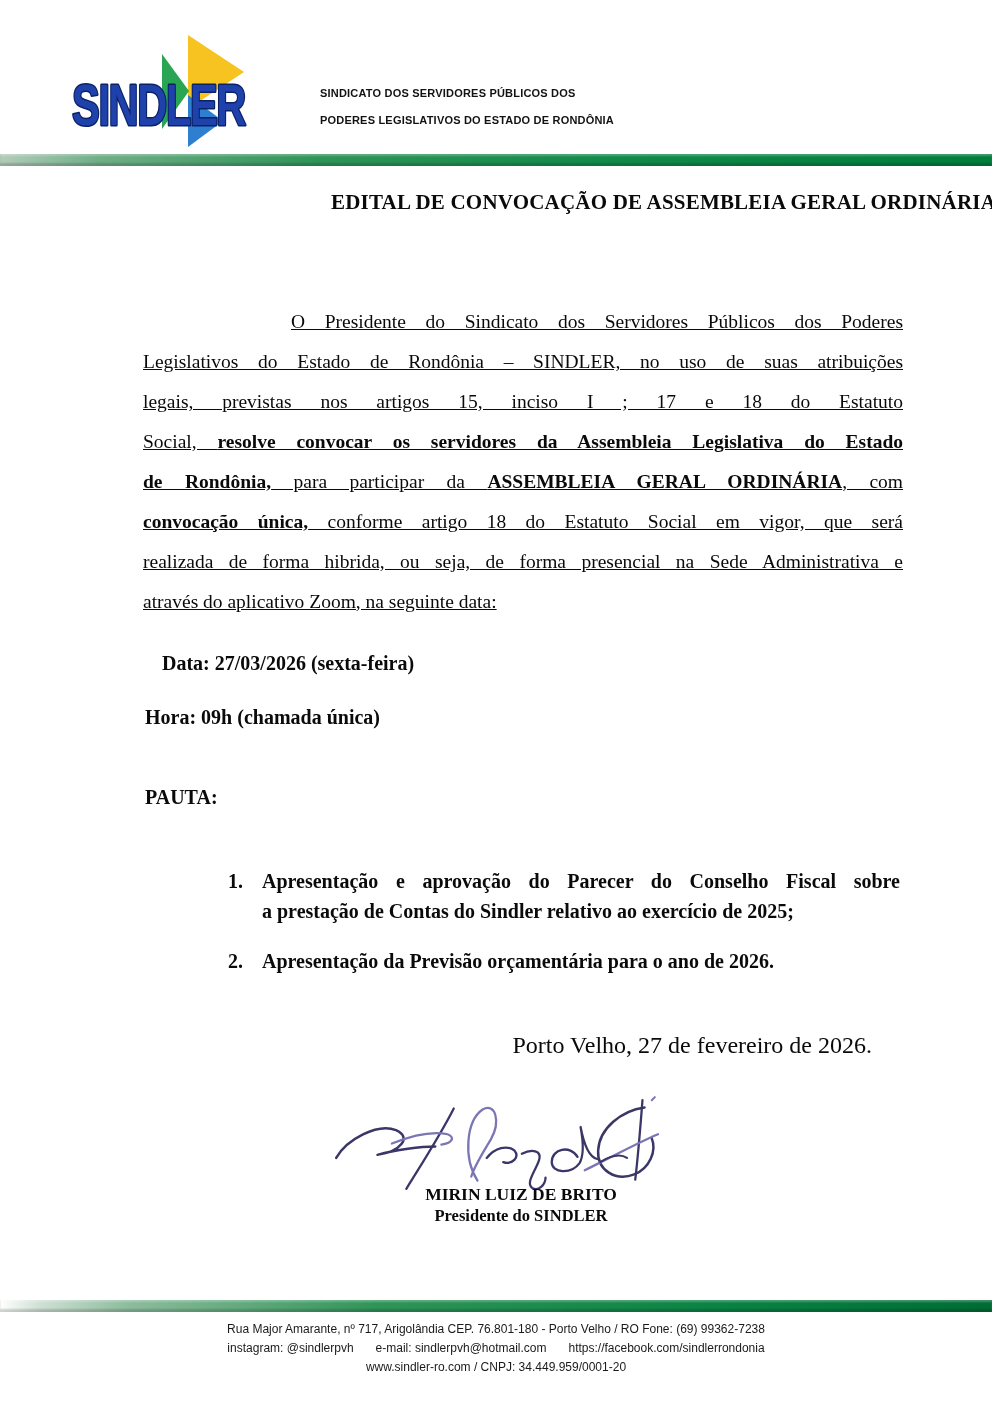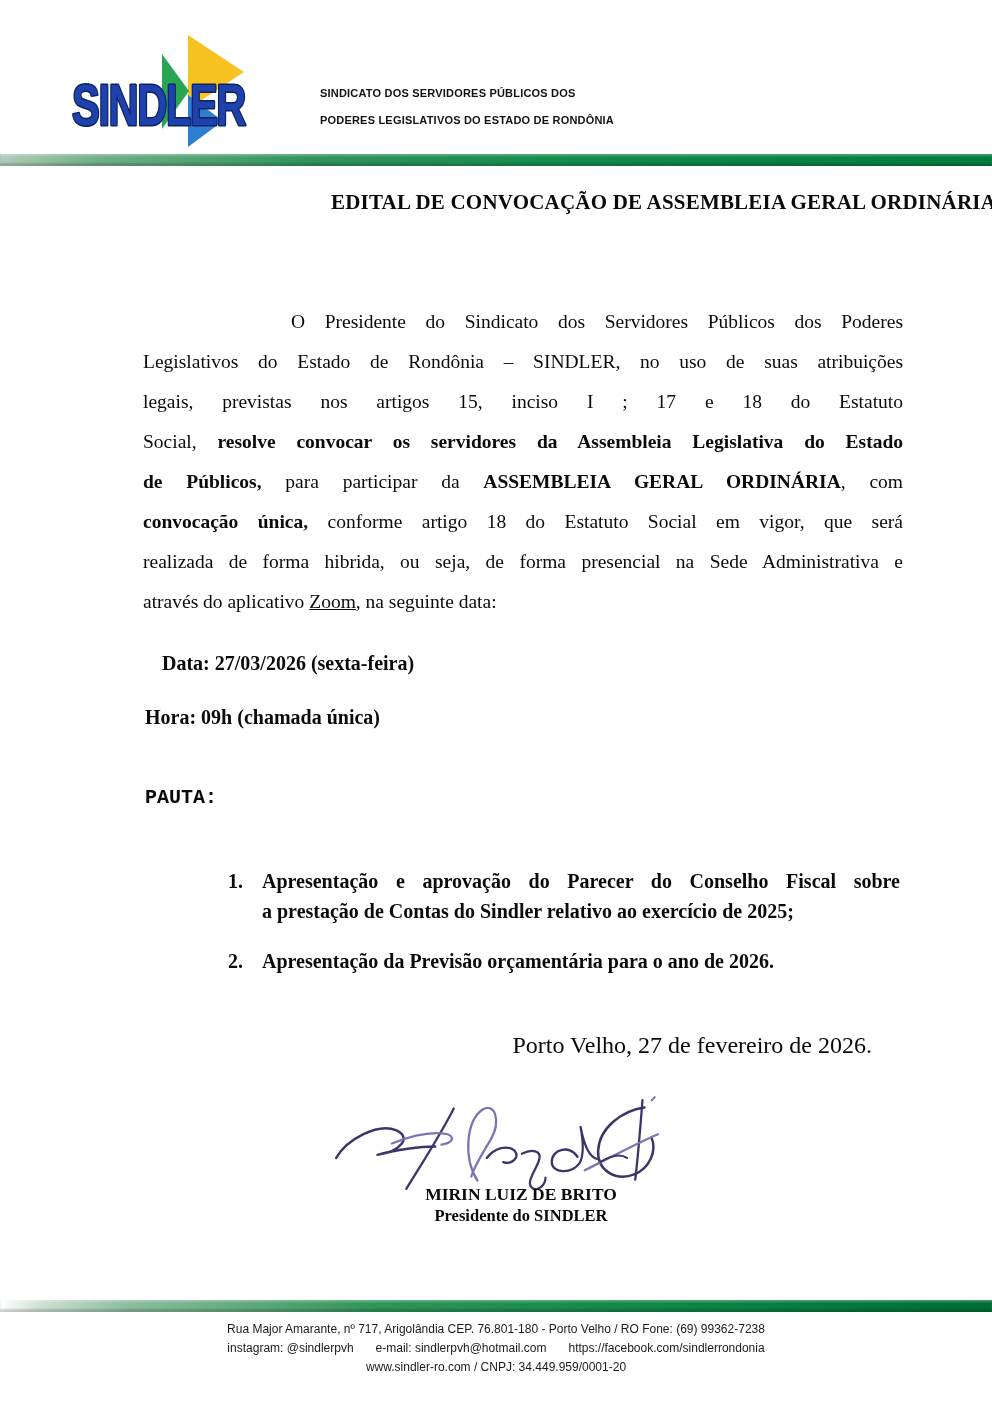--- a/index.html
+++ b/index.html
@@ -28,30 +28,30 @@
     background:linear-gradient(to right,#ffffff 0%,#cfe0d4 4%,#8cbc9d 13%,#2f9458 38%,#0b8344 72%,#006c35 100%);
     box-shadow:inset 0 -3px 2px rgba(0,0,0,.18), inset 0 2px 2px rgba(255,255,255,.25);
   }
   
   .doc-title {
     position:absolute; top:190px; left:4px; width:100%;
     text-align:right; font-weight:bold; font-size:21px; letter-spacing:.2px;
   }
   
   .bodytext { position:absolute; left:143px; top:302px; width:760px; font-size:19.5px; }
-  .pl { line-height:40px; height:40px; text-align:justify; text-align-last:justify; white-space:nowrap0; }
+  .pl { line-height:40px; height:40px; text-align:justify; text-align-last:justify; white-space:nowrap0;text-decoration:underline; }
   .pl.indent { text-indent:148px; }
   .pl.last { text-align-last:left; }
   .b { font-weight:bold; }
   .u { text-decoration:underline; }
   
   .infoline { position:absolute; left:145px; font-weight:bold; font-size:20px; }
   .data-line { top:652px;margin-left:17px; }
   .hora-line { top:706px; }
-  .pauta-label { top:786px;font-family:Liberation Mono, monospace; }
+  .pauta-label { top:786px; }
   
   .agenda-item { position:absolute; left:228px; width:672px; display:flex; font-weight:bold; font-size:20px; line-height:30px; }
   .agenda-item .anum { width:34px; flex:0 0 34px; }
   .agenda-item .abody { flex:1; }
   .aline { text-align:justify; }
   .aline.jboth { text-align-last:justify; }
   .agenda-1 { top:866px; }
   .agenda-2 { top:946px; }
   
   .dateline { position:absolute; top:1032px; right:120px; font-size:24px; }
@@ -93,21 +93,21 @@
     <div class="pl">
       <span>Legislativos do Estado de Rondônia – SINDLER, no uso de suas atribuições</span>
     </div>
     <div class="pl">
       <span>legais, previstas nos artigos 15, inciso I ; 17 e 18 do Estatuto</span>
     </div>
     <div class="pl">
       <span>Social, </span><span class="b">resolve convocar os servidores da Assembleia Legislativa do Estado</span>
     </div>
     <div class="pl">
-      <span class="b">de Públicos,</span><span> para participar da </span><span class="b">ASSEMBLEIA GERAL ORDINÁRIA</span><span>, com</span>
+      <span class="b">de Rondônia,</span><span> para participar da </span><span class="b">ASSEMBLEIA GERAL ORDINÁRIA</span><span>, com</span>
     </div>
     <div class="pl">
       <span class="b">convocação única,</span><span> conforme artigo 18 do Estatuto Social em vigor, que será</span>
     </div>
     <div class="pl">
       <span>realizada de forma hibrida, ou seja, de forma presencial na Sede Administrativa e</span>
     </div>
     <div class="pl last">
       <span>através do aplicativo </span><span class="u">Zoom</span><span>, na seguinte data:</span>
     </div>

